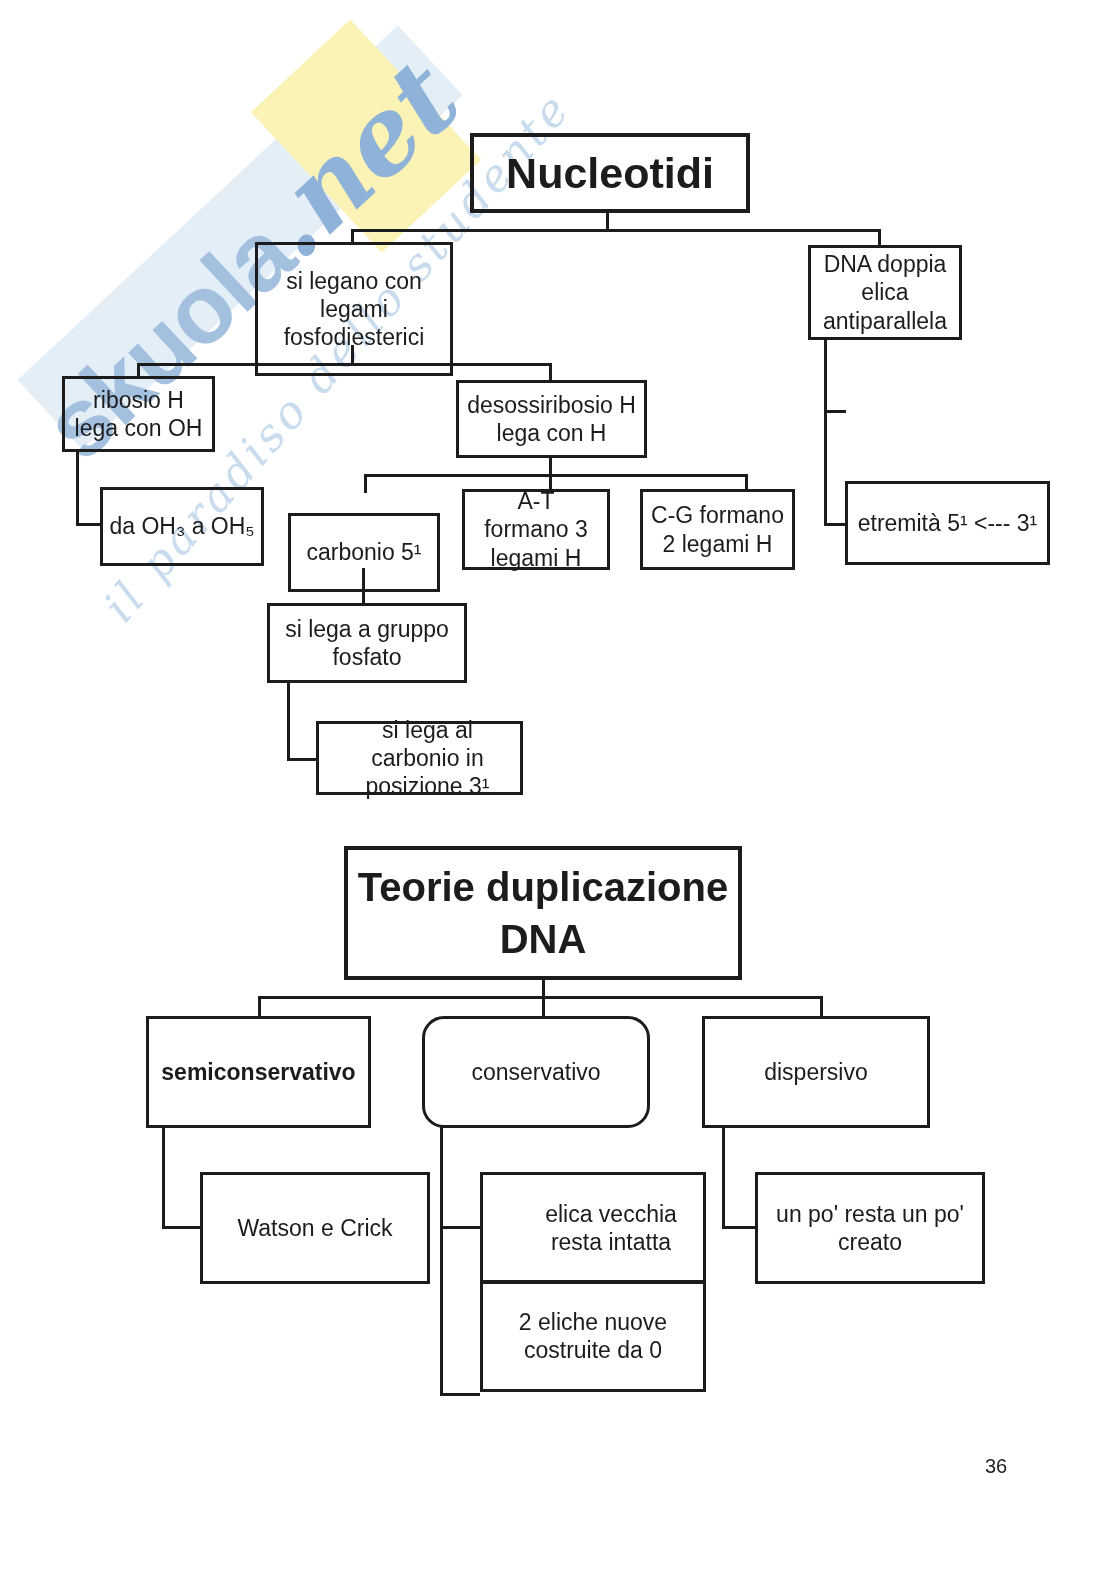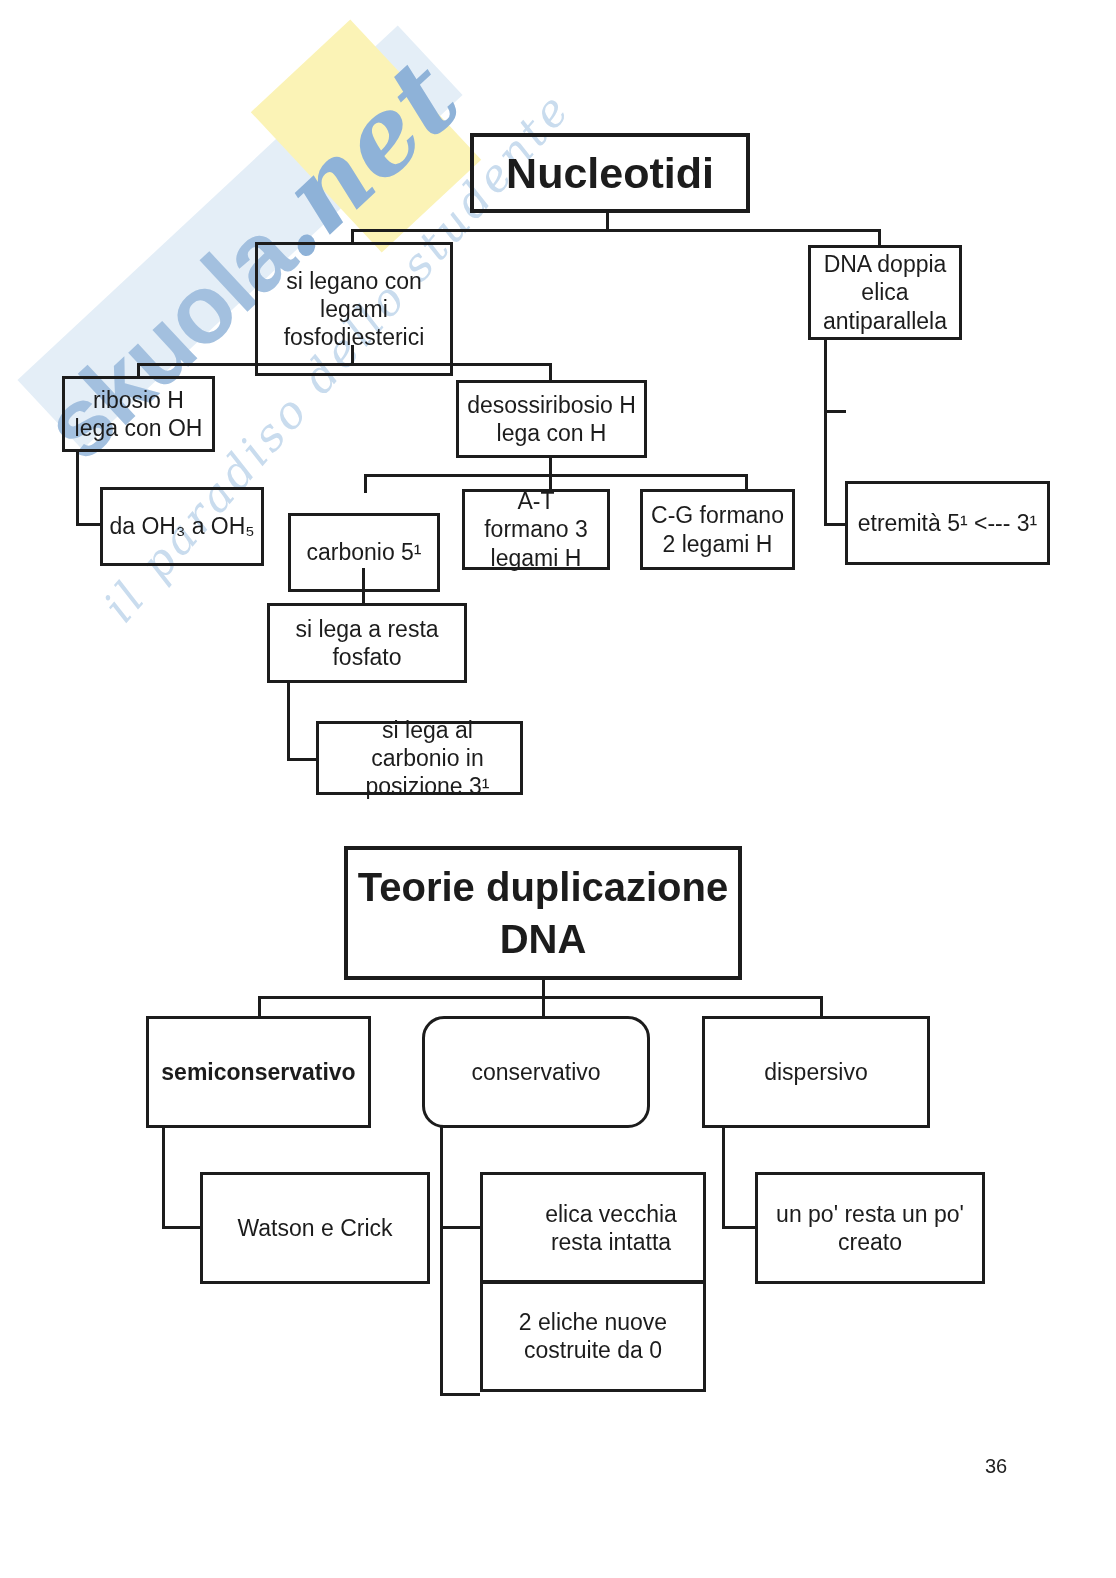--- a/index.html
+++ b/index.html
@@ -125,21 +125,21 @@
   <div class="node" id="n-at-formano">
       <span>A-T formano 3 legami H</span>
     </div>
   <div class="node" id="n-cg-formano">
       <span>C-G formano 2 legami H</span>
     </div>
   <div class="node" id="n-etremita-rev">
       <span>etremità 5¹ &lt;--- 3¹</span>
     </div>
   <div class="node" id="n-gruppo-fosfato">
-      <span>si lega a resta fosfato</span>
+      <span>si lega a gruppo fosfato</span>
     </div>
   <div class="node" id="n-posizione">
       <span>si lega al carbonio in posizione 3¹</span>
     </div>
 
   <div class="node bold" id="n-teorie">
       <span>Teorie duplicazione DNA</span>
     </div>
   <div class="node bold" id="n-semiconservativo">
       <span>semiconservativo</span>

